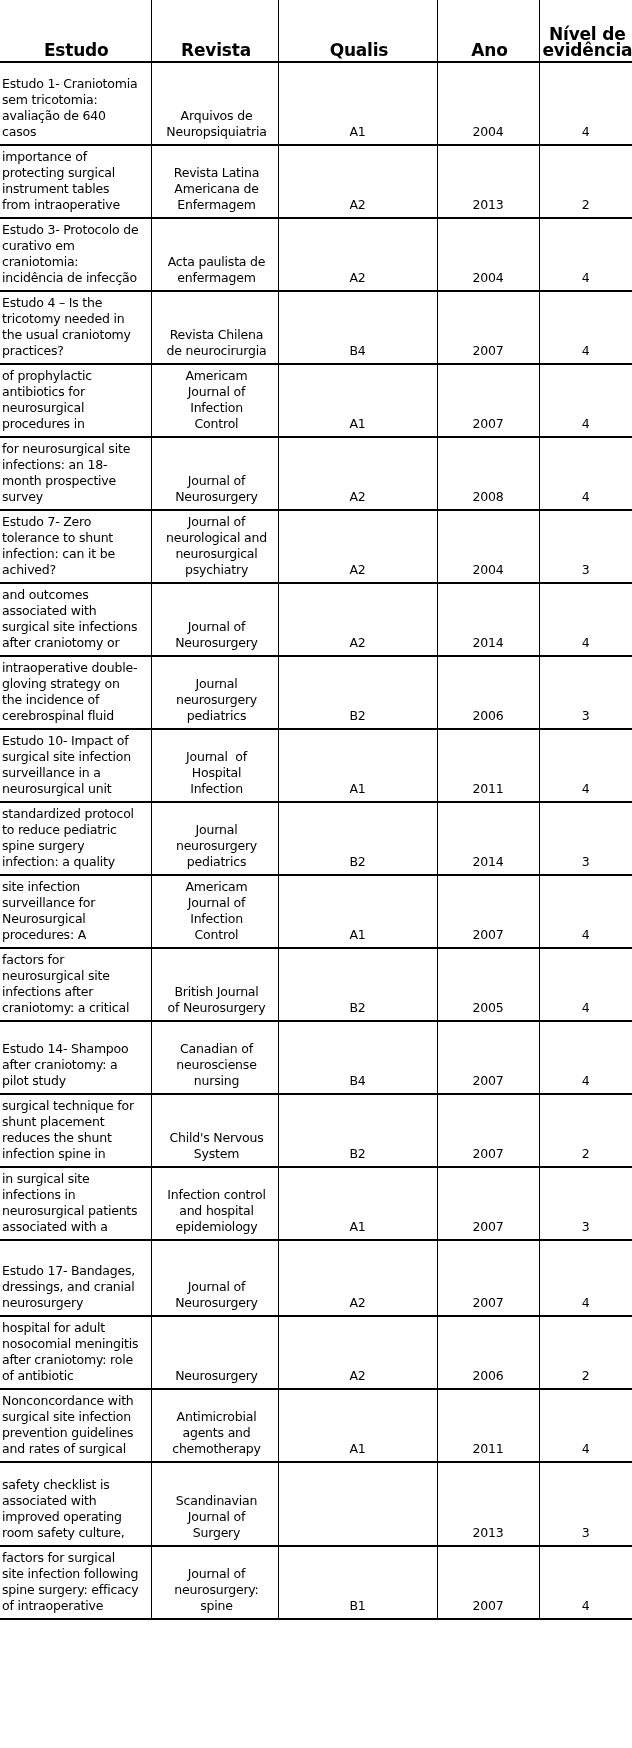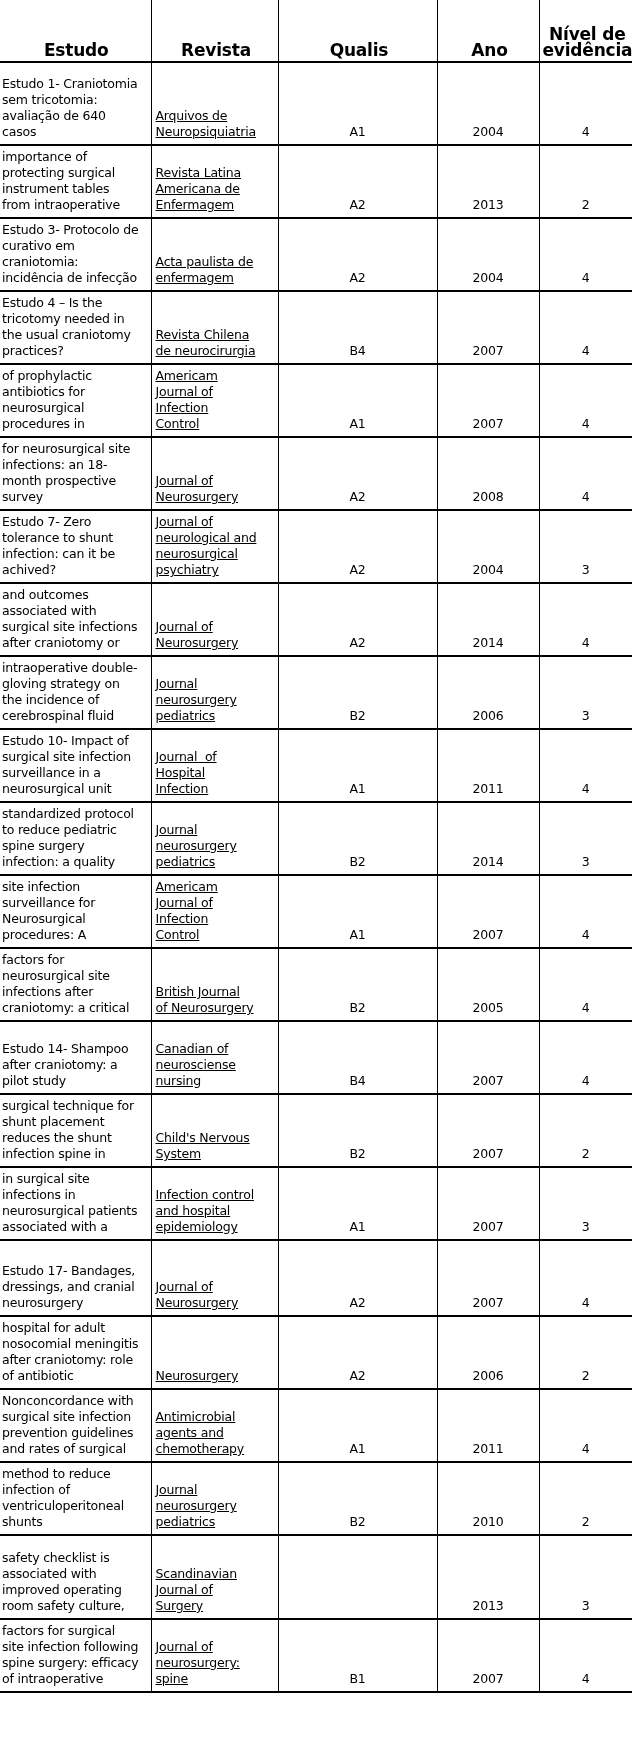--- a/index.html
+++ b/index.html
@@ -34,21 +34,21 @@
   thead th { border-top: none; }
   thead tr { height: 62px; }
   tbody tr { height: 73px; padding-left: 8px; }
   th {
     font-weight: bold;
     font-size: 17px;
     text-align: center;
     padding-bottom: 3px;
   }
   td.col-estudo  { text-align: left; }
-  td.col-revista { text-align: left; padding-left: 4px; text-decoration: underline; }
+  td.col-revista { text-align: center; padding-left: 4px; }
   td.col-qualis, td.col-ano, td.col-nivel { text-align: center; padding-left: 0; }
 </style>
 </head>
 <body>
 
 <div class="page">
   <table class="studies">
     <colgroup>
       <col style="width:151px">
       <col style="width:127px">
@@ -279,32 +279,20 @@
 surgical site infection
 prevention guidelines
 and rates of surgical</td>
           <td class="col-revista">Antimicrobial
 agents and
 chemotherapy</td>
           <td class="col-qualis">A1</td>
           <td class="col-ano">2011</td>
           <td class="col-nivel">4</td>
         </tr>
-        <tr>
-          <td class="col-estudo">method to reduce
-infection of
-ventriculoperitoneal
-shunts</td>
-          <td class="col-revista">Journal
-neurosurgery
-pediatrics</td>
-          <td class="col-qualis">B2</td>
-          <td class="col-ano">2010</td>
-          <td class="col-nivel">2</td>
-        </tr>
         <tr style="height: 84px;">
           <td class="col-estudo">safety checklist is
 associated with
 improved operating
 room safety culture,</td>
           <td class="col-revista">Scandinavian
 Journal of
 Surgery</td>
           <td class="col-qualis"></td>
           <td class="col-ano">2013</td>

